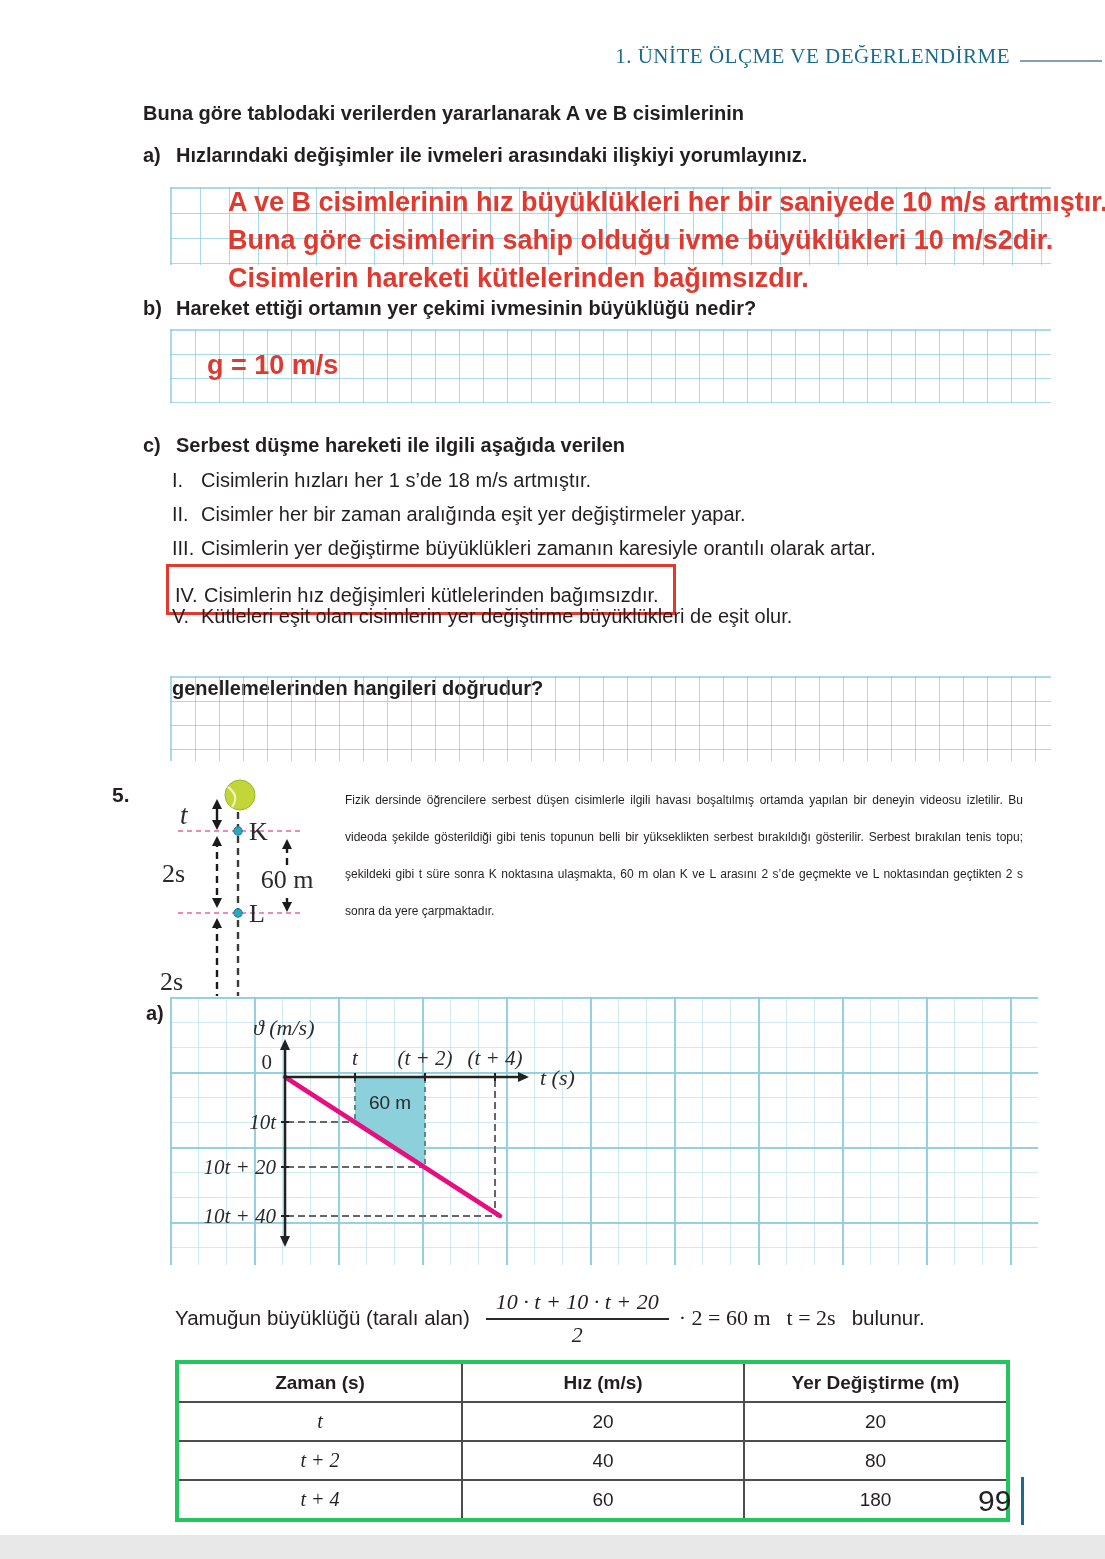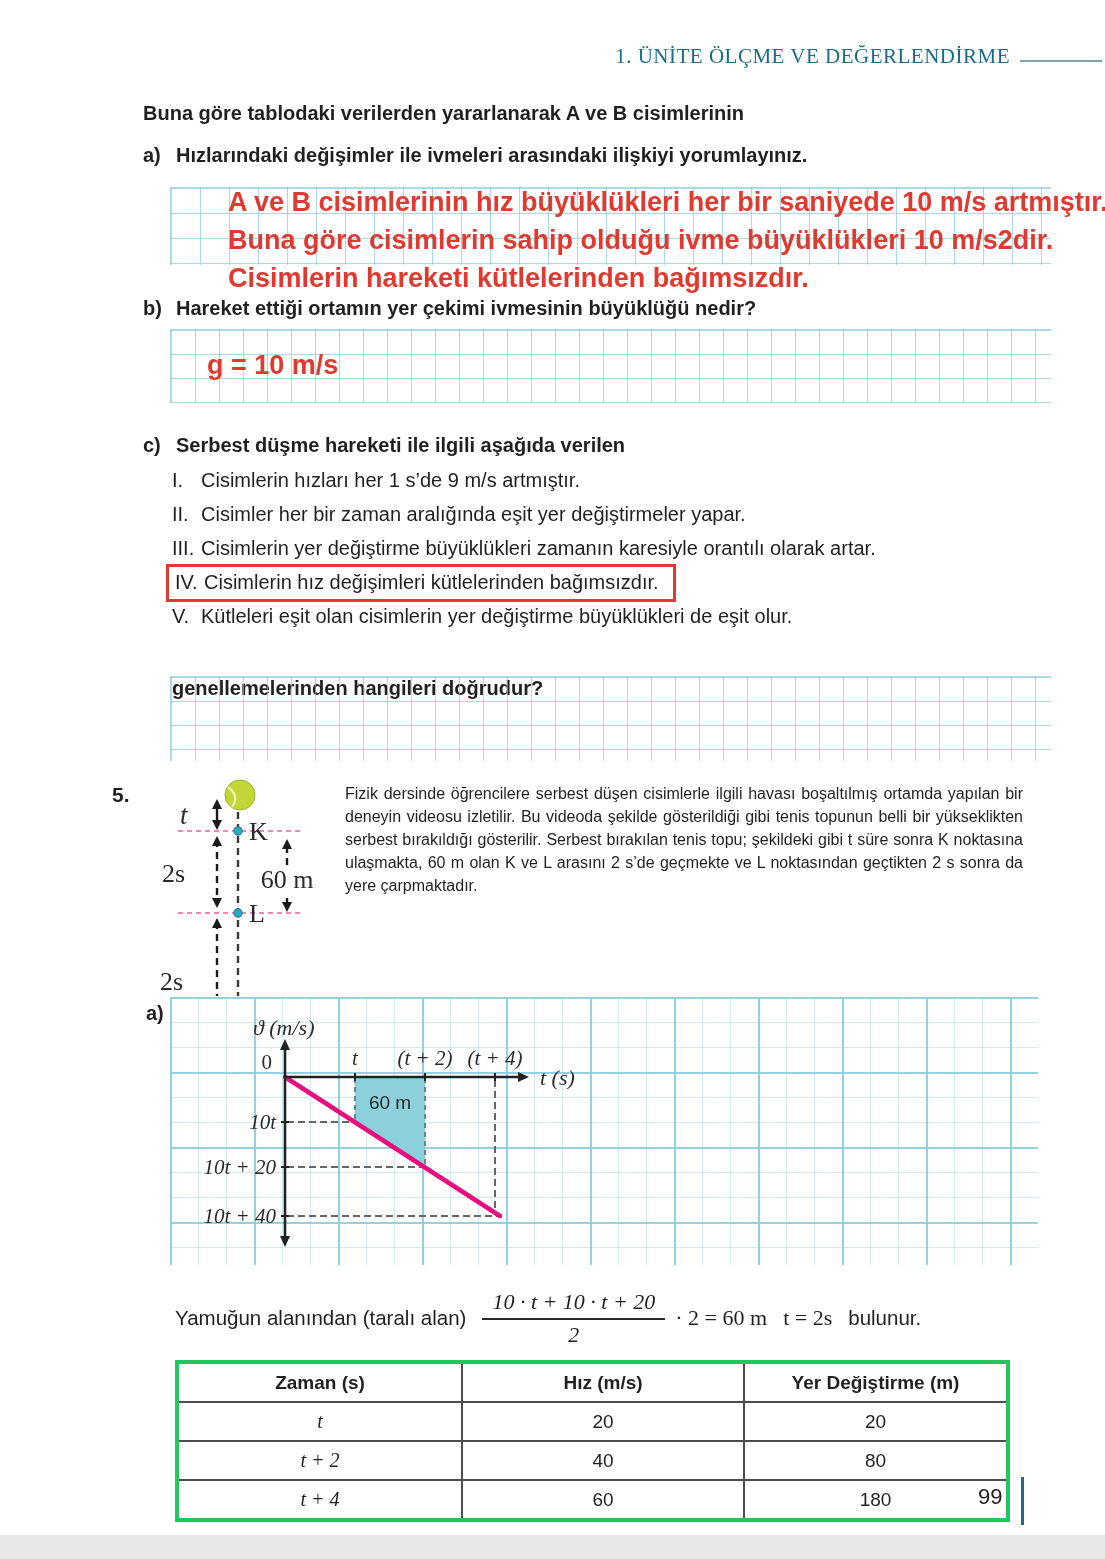--- a/index.html
+++ b/index.html
@@ -31,26 +31,26 @@
   }
   .gridbox.coarse{background-size:29px 25px;}
   .red-ans{color:#e0392f;font-weight:bold;font-size:27px;line-height:38px;white-space:nowrap;}
   
   .c-items{position:absolute;left:143px;top:468px;width:860px;}
   .c-item{display:flex;font-size:20px;height:34px;align-items:flex-start;line-height:24px;}
   .c-item .num{width:29px;flex:0 0 29px;margin-left:29px;}
   .c-item.boxed-row{height:34px;}
   .boxed-inner{
     display:flex;width:max-content;border:3px solid #e0392f;
-    padding:3px 14px 5px 0;margin:-6px 0 0 23px;
+    padding:16px 14px 5px 0;margin:-6px 0 0 23px;
   }
   .boxed-inner .num{width:29px;flex:0 0 29px;margin-left:6px;}
   
   .q5num{font-size:21px;font-weight:bold;}
-  .q5para{font-size:16px;line-height:23px;text-align:justify;}
+  .q5para{font-size:12px;line-height:37px;text-align:justify;}
   .alabel{font-size:20px;font-weight:bold;}
   
   .graphbox{
     background-image:
       linear-gradient(to right, rgba(140,205,222,.9) 1.6px, transparent 1.6px),
       linear-gradient(to bottom, rgba(140,205,222,.9) 1.6px, transparent 1.6px),
       linear-gradient(to right, rgba(170,218,231,.55) 1.2px, transparent 1.2px),
       linear-gradient(to bottom, rgba(170,218,231,.55) 1.2px, transparent 1.2px);
     background-size:84px 75px,84px 75px,28px 25px,28px 25px;
     padding-left:23px;
@@ -68,21 +68,21 @@
     border:4px solid #22c55e;font-size:19px;}
   table.qtable th, table.qtable td{
     height:35px;text-align:center;vertical-align:middle;
     border-bottom:2px solid #4d4d4d;
   }
   table.qtable th{font-weight:bold;}
   table.qtable .vsep{border-left:2px solid #4d4d4d;}
   table.qtable tr:last-child td{border-bottom:none;}
   td.tvar{font-family:"Liberation Serif",serif;font-style:italic;font-size:20px;}
   
-  .pagenum{font-size:22px;color:#222;}
+  .pagenum{font-size:30px;color:#222;}
   .pagebar{width:3px;height:48px;background:#1a6b8c;}
   svg text{fill:#2a2a2a;}
 </style>
 </head>
 <body>
 
 <div class="page">
 
   <div class="abs unit-header">1. ÜNİTE ÖLÇME VE DEĞERLENDİRME</div>
   <div class="abs header-rule"></div>
@@ -110,21 +110,21 @@
   </div>
 
   <div class="abs qtext qline" style="left:143px;top:432px;width:880px;">
     <span class="qlabel">c)</span>
     <span>Serbest düşme hareketi ile ilgili aşağıda verilen</span>
   </div>
 
   <div class="c-items">
     <div class="c-item">
       <span class="num">I.</span>
-      <span>Cisimlerin hızları her 1 s’de 9 m/s artmıştır.</span>
+      <span>Cisimlerin hızları her 1 s’de 18 m/s artmıştır.</span>
     </div>
     <div class="c-item">
       <span class="num">II.</span>
       <span>Cisimler her bir zaman aralığında eşit yer değiştirmeler yapar.</span>
     </div>
     <div class="c-item">
       <span class="num">III.</span>
       <span>Cisimlerin yer değiştirme büyüklükleri zamanın karesiyle orantılı olarak artar.</span>
     </div>
     <div class="c-item boxed-row">
@@ -220,21 +220,21 @@
       <text x="325" y="68" text-anchor="middle" font-family="Liberation Serif,serif" font-style="italic" font-size="21">(t + 4)</text>
       <text x="370" y="88" font-family="Liberation Serif,serif" font-style="italic" font-size="22">t (s)</text>
       <text x="106" y="132" text-anchor="end" font-family="Liberation Serif,serif" font-style="italic" font-size="21">10t</text>
       <text x="106" y="177" text-anchor="end" font-family="Liberation Serif,serif" font-style="italic" font-size="21">10t + 20</text>
       <text x="106" y="226" text-anchor="end" font-family="Liberation Serif,serif" font-style="italic" font-size="21">10t + 40</text>
       <text x="220" y="112" text-anchor="middle" font-family="Liberation Sans,sans-serif" font-size="19">60 m</text>
     </svg>
   </div>
 
   <div class="abs formula" style="left:175px;top:1288px;height:60px;">
-    <span>Yamuğun alanından (taralı alan)</span>
+    <span>Yamuğun büyüklüğü (taralı alan)</span>
     <span class="frac">
       <span class="num">10 · t + 10 · t + 20</span>
       <span class="den">2</span>
     </span>
     <span class="math">· 2 = 60 m</span>
     <span class="math sp">t = 2s</span>
     <span class="sp" style="">bulunur.</span>
   </div>
 
   <table class="qtable abs" style="left:175px;top:1360px;">

